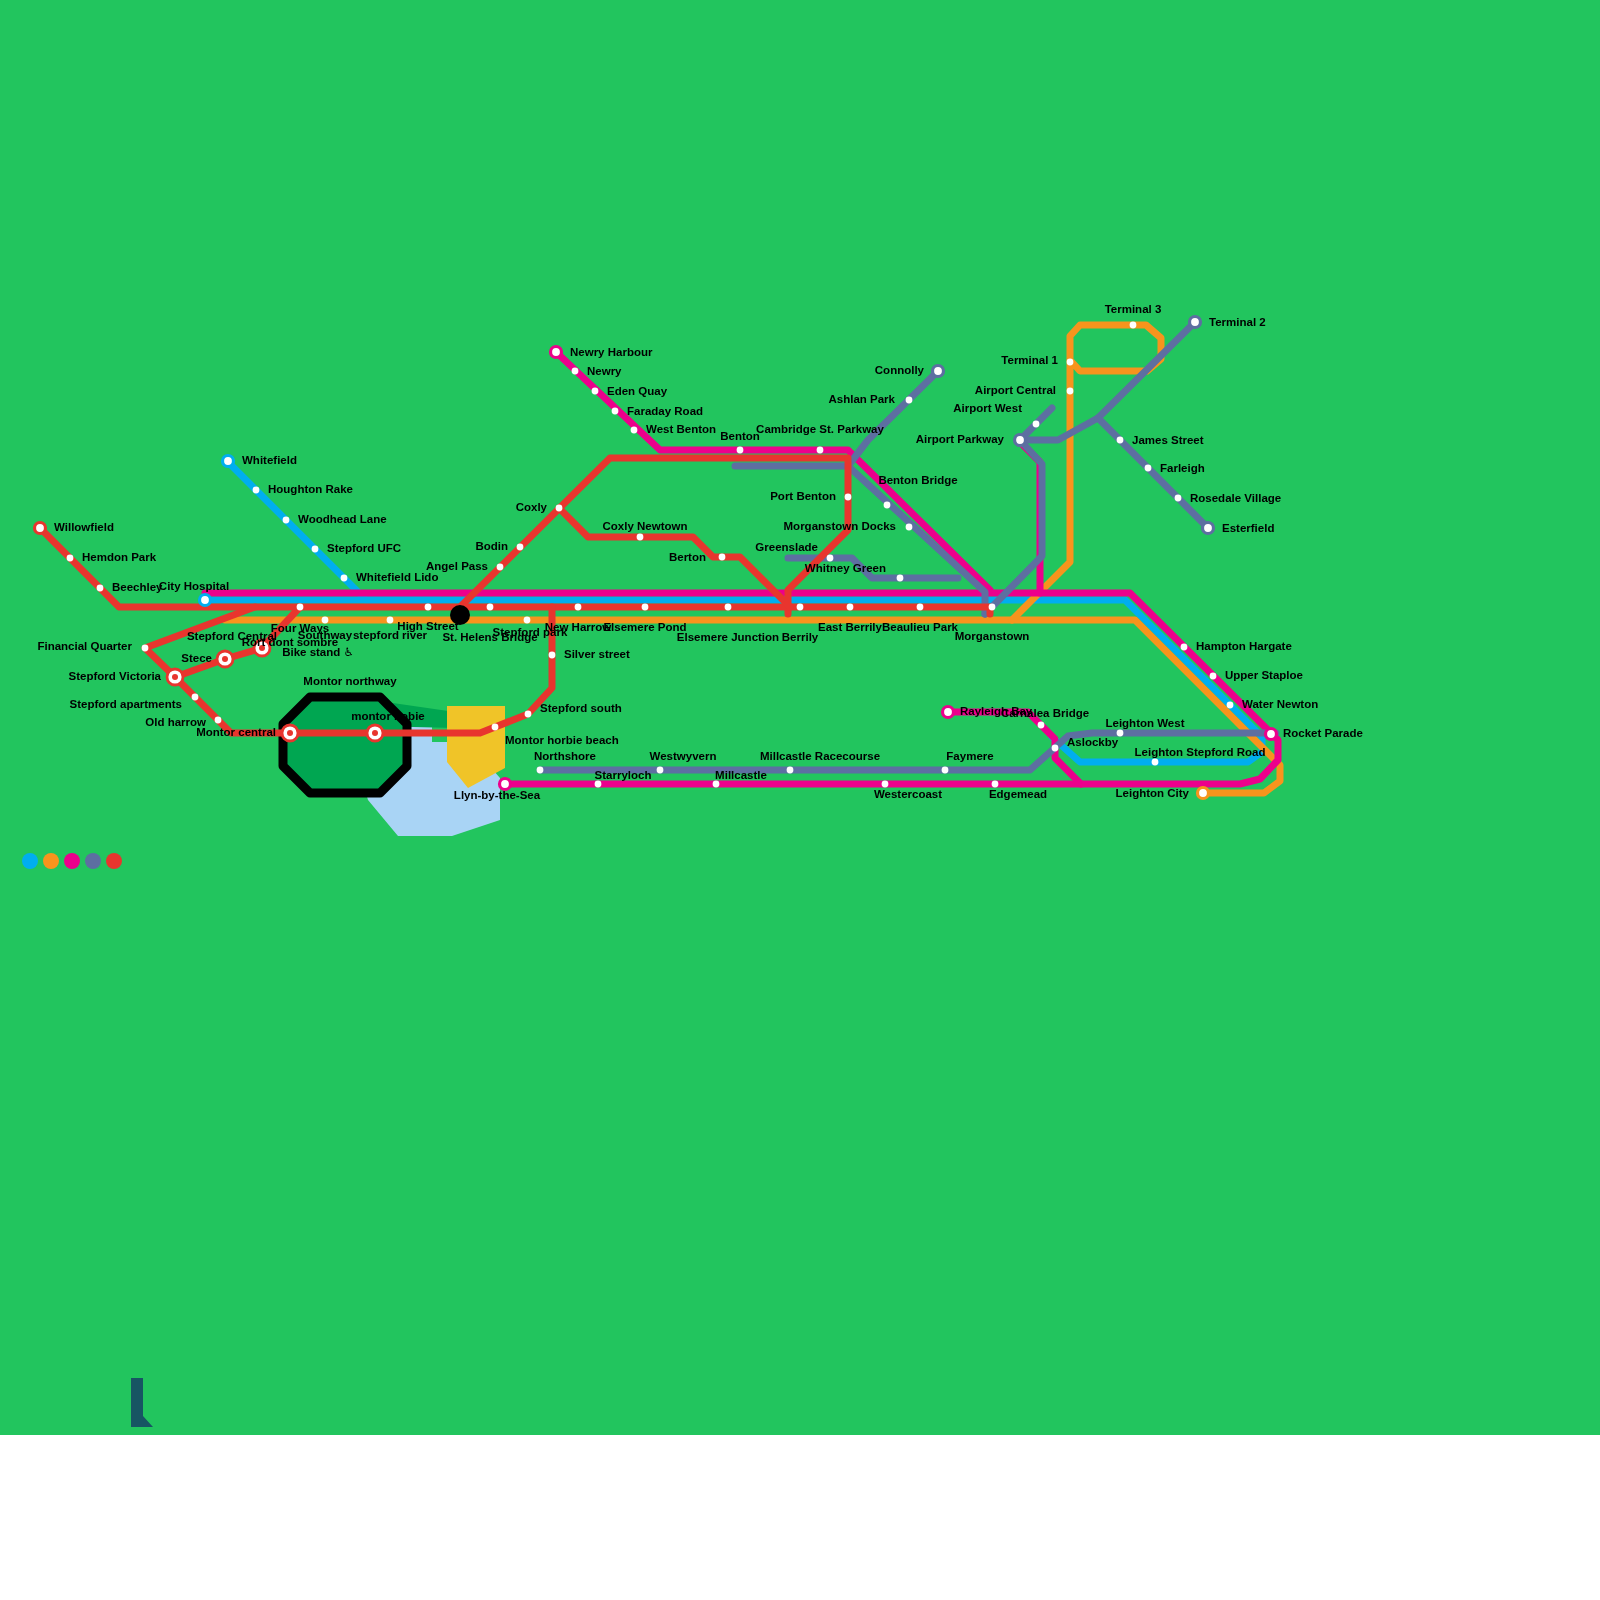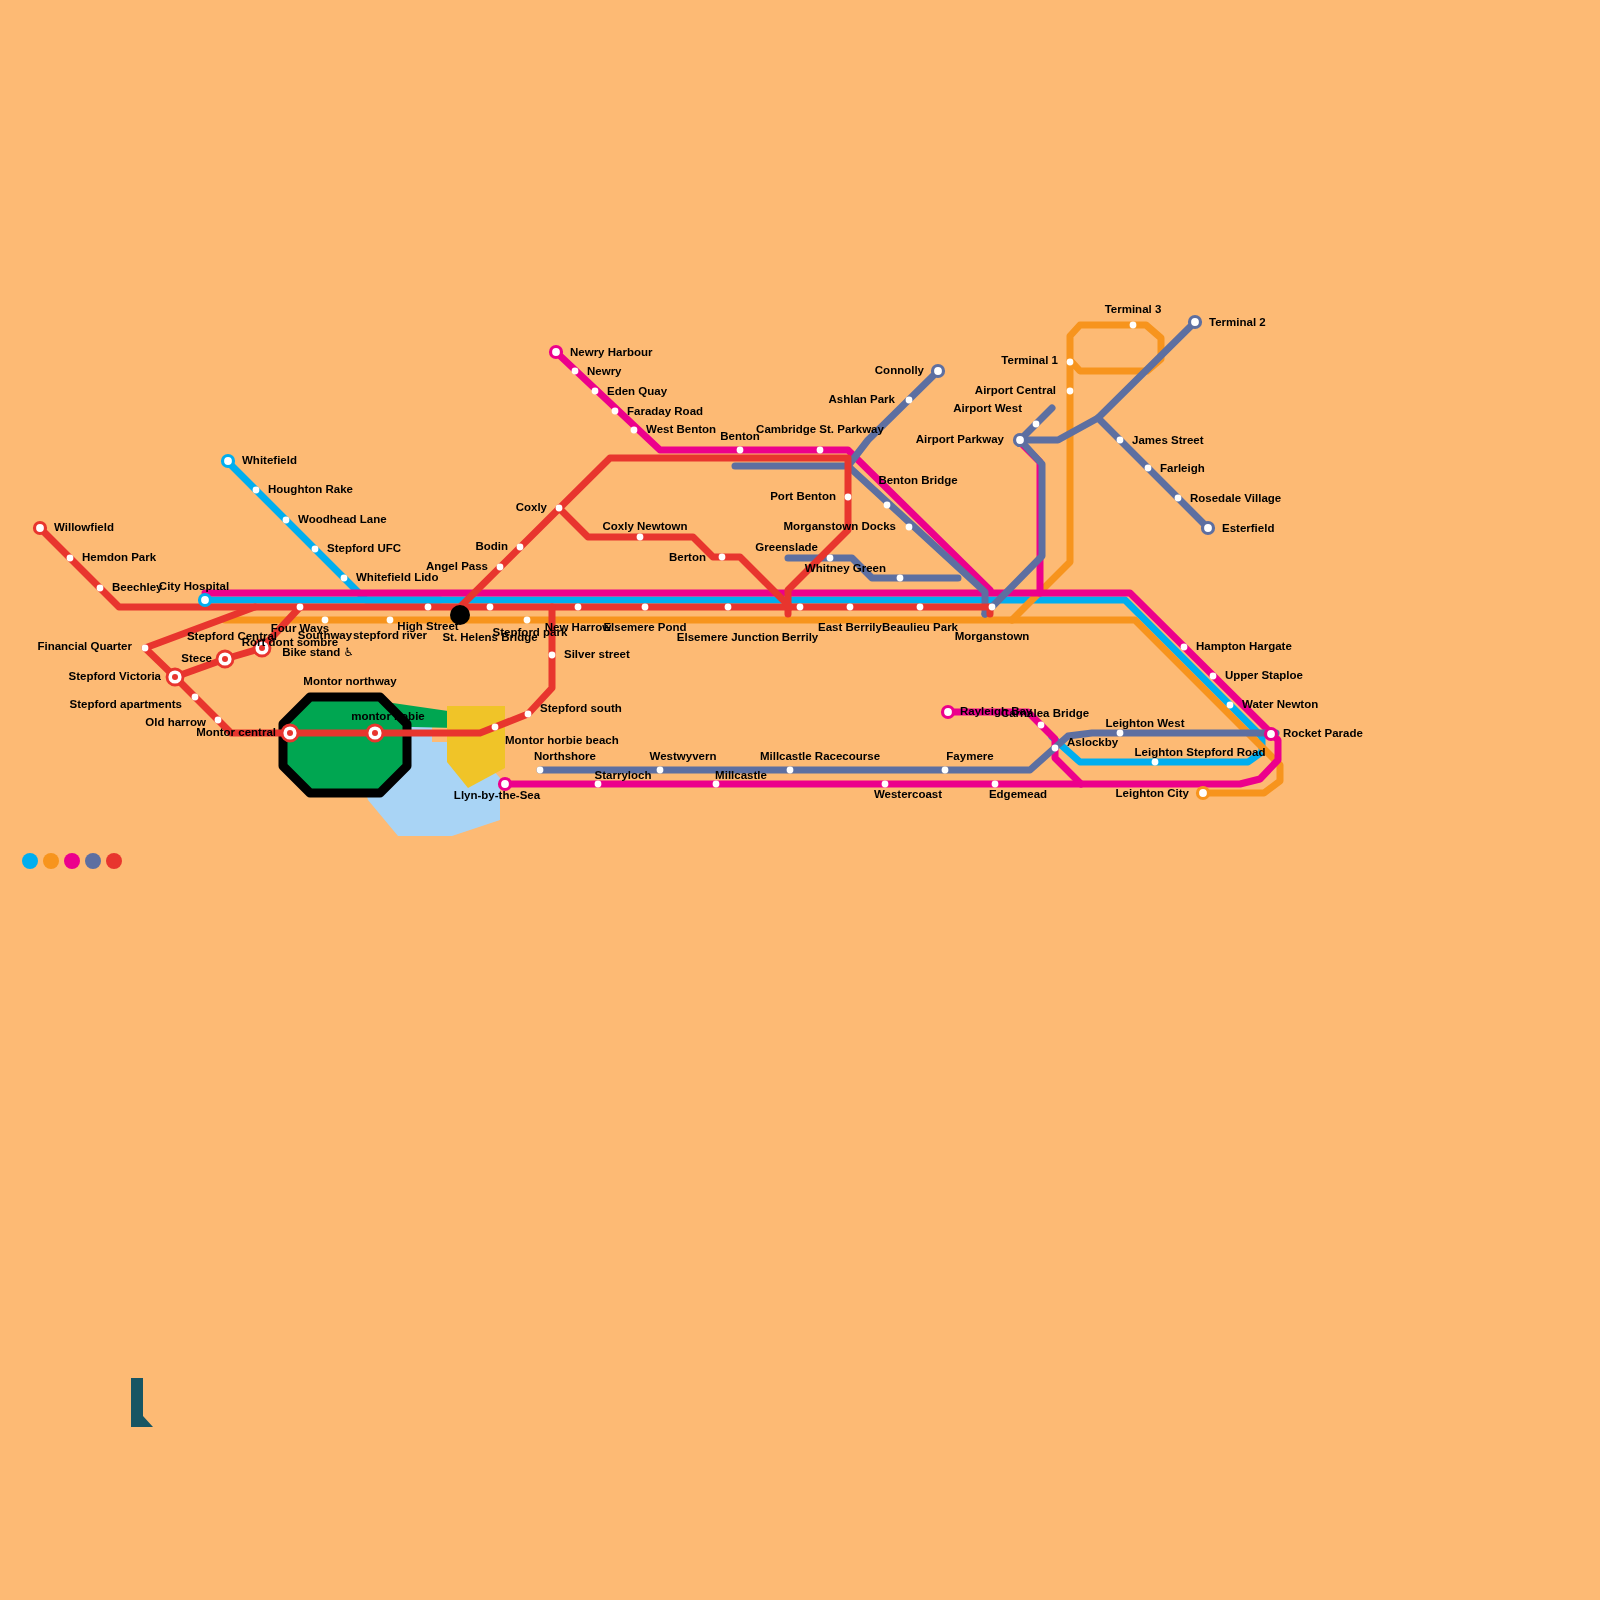--- a/index.html
+++ b/index.html
@@ -1,16 +1,16 @@
 <!DOCTYPE html>
 <html><head>
 <meta charset="utf-8">
 <style>
   html,body{margin:0;padding:0;background:#ffffff;}
-  .canvas{position:relative;width:1600px;height:1600px;background:#fdba74;overflow:hidden;}
+  .canvas{position:relative;width:1600px;height:1435px;background:#22c55e;overflow:hidden;}
   svg{position:absolute;left:0;top:0;}
   text.stn{font-family:"Liberation Sans","DejaVu Sans",sans-serif;font-weight:bold;font-size:11.5px;fill:#000;}
 </style>
 </head>
 <body>
 
 <div class="canvas">
   <svg id="map" width="1600" height="1600" viewBox="0 0 1600 1600" xmlns="http://www.w3.org/2000/svg">
       <polygon points="398,714 432,720 432,742 458,742 486,762 500,778 500,820 452,836 398,836 368,800 356,760 372,730" fill="#A9D4F5"></polygon>
       <polygon points="372,700 455,712 455,728 372,726" fill="#00A651"></polygon>

